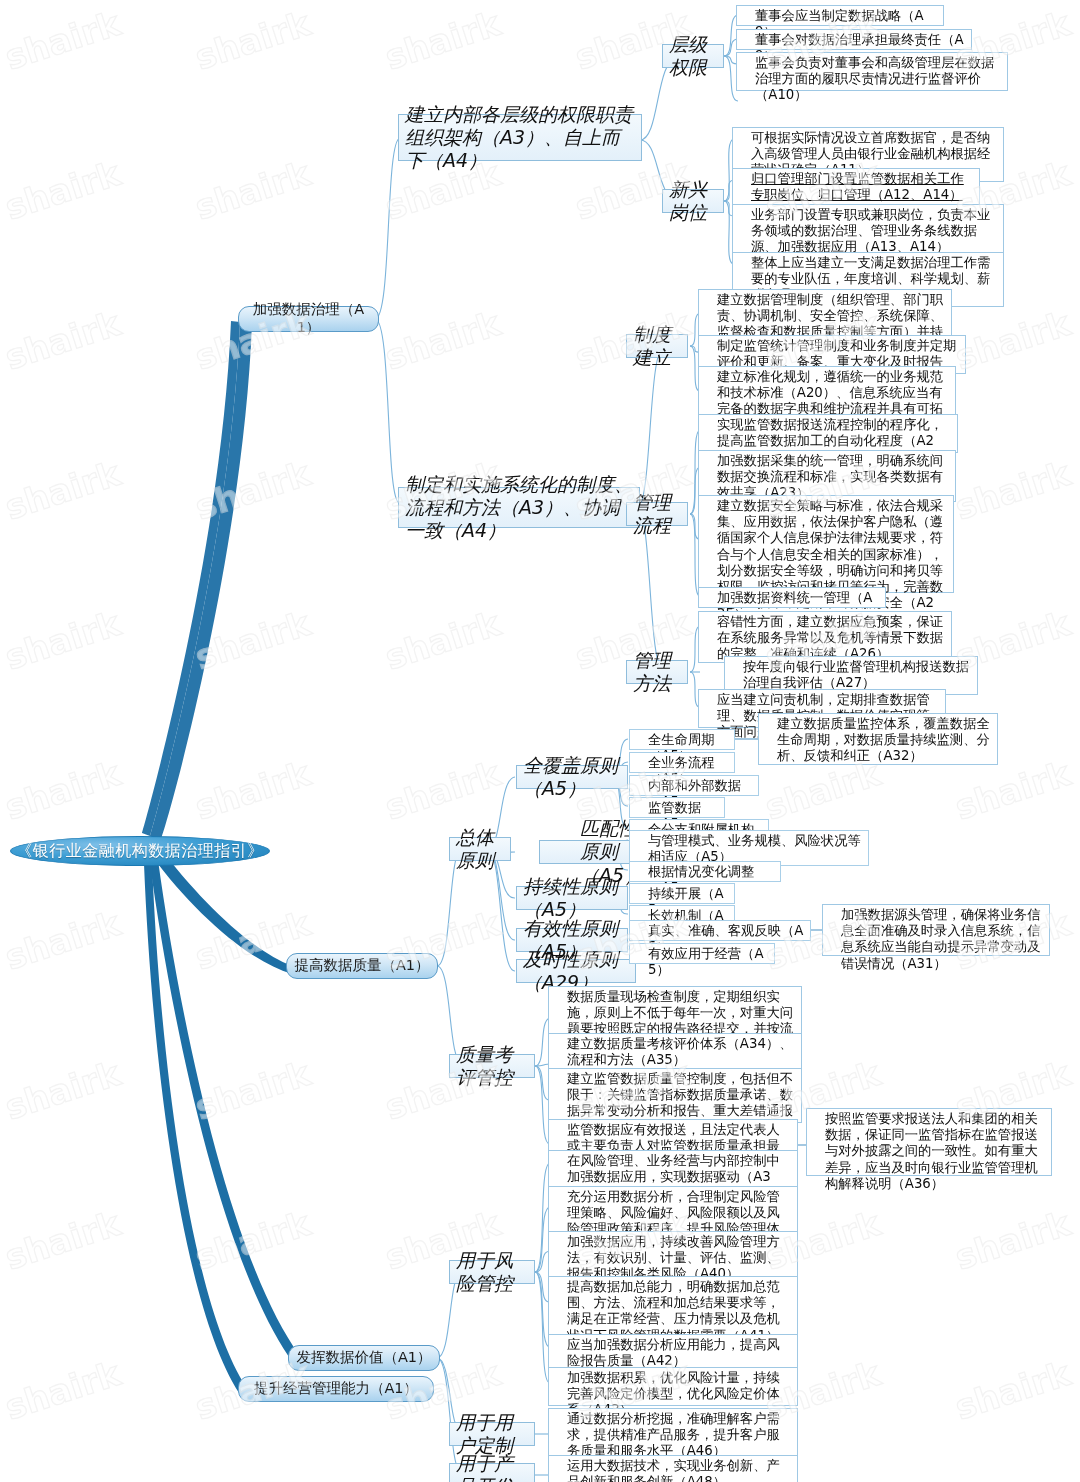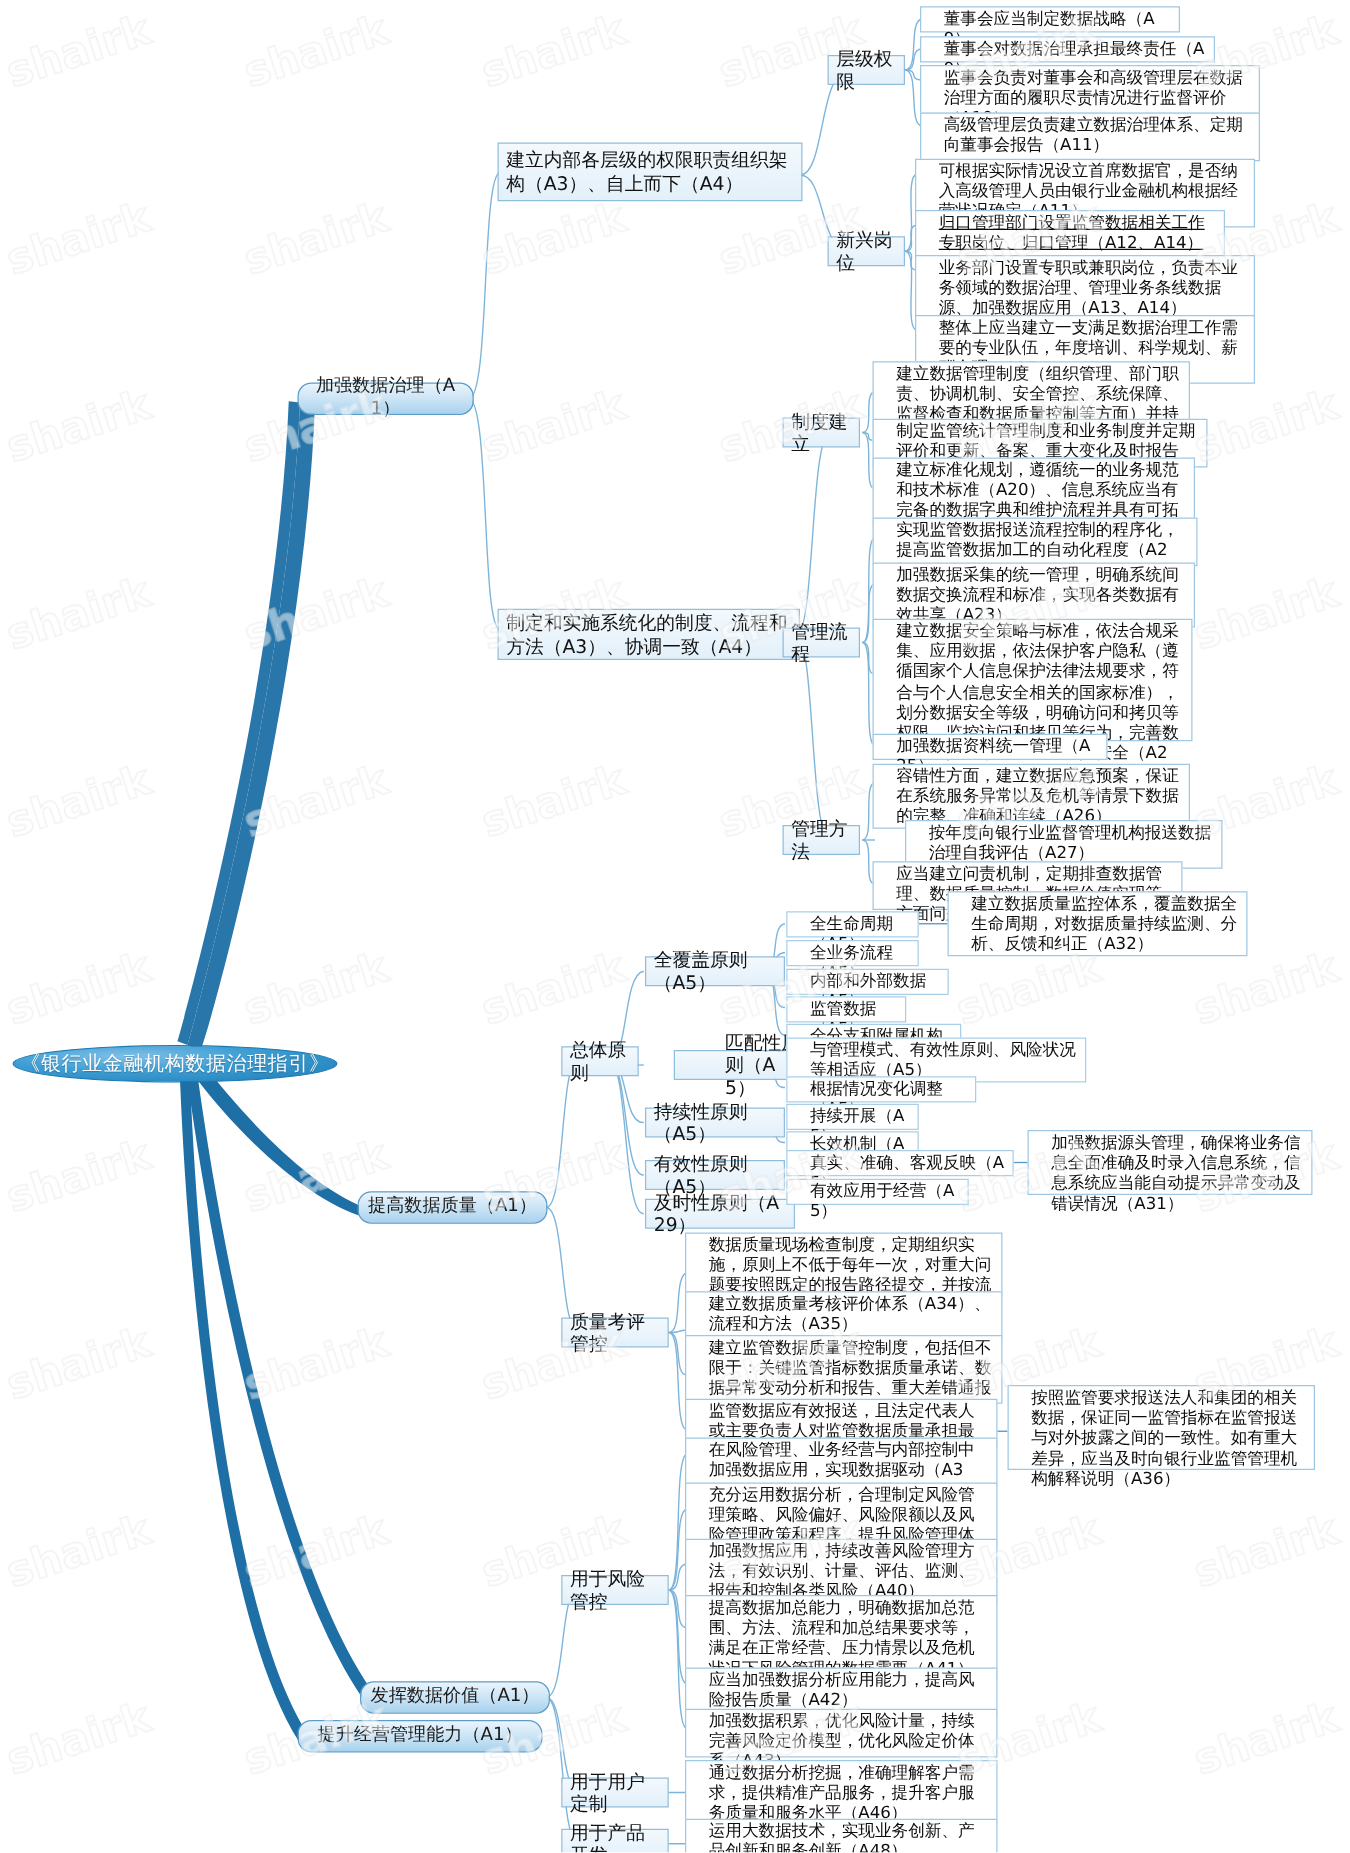--- a/index.html
+++ b/index.html
@@ -60,22 +60,23 @@
     font-size:14.5px;
     text-align:center;
     padding:2px 6px;
   }
   
   .lvl2{
     display:flex;align-items:center;
     border:1px solid #8fbddc;
     background:linear-gradient(180deg,#f3f9fd 0%,#e3f0fa 100%);
     color:#111;
-    font-size:15px;
+    font-size:19px;
     padding:2px 6px;
+    font-style:italic;
   }
   
   .leaf{
     border:1px solid #9fc8e4;
     background:#ffffff;
     color:#0d0d0d;
     font-size:13.3px;
     padding:2px 5px 3px 18px;
   }
   .leaf.sub{
@@ -212,21 +213,20 @@
   <div class="node lvl2" style="left:662px;top:44px;width:62px;height:24px;">层级权限</div>
 
   <div class="node lvl2" style="left:662px;top:189px;width:62px;height:24px;">新兴岗位</div>
 
   <div class="node leaf" style="left:736px;top:5px;width:208px;height:21px;">董事会应当制定数据战略（A9）</div>
 
   <div class="node leaf" style="left:736px;top:29px;width:236px;height:21px;">董事会对数据治理承担最终责任（A9）</div>
 
   <div class="node leaf" style="left:736px;top:52px;width:272px;height:39px;">监事会负责对董事会和高级管理层在数据治理方面的履职尽责情况进行监督评价（A10）</div>
 
-  <div class="node leaf" style="left:736px;top:90px;width:272px;height:39px;">高级管理层负责建立数据治理体系、定期向董事会报告（A11）</div>
 
   <div class="node leaf" style="left:732px;top:127px;width:272px;height:55px;">可根据实际情况设立首席数据官，是否纳入高级管理人员由银行业金融机构根据经营状况确定（A11）</div>
 
   <div class="node leaf" style="left:732px;top:168px;width:248px;height:39px;text-decoration:underline;">归口管理部门设置监管数据相关工作专职岗位、归口管理（A12、A14）</div>
 
   <div class="node leaf" style="left:732px;top:204px;width:272px;height:55px;">业务部门设置专职或兼职岗位，负责本业务领域的数据治理、管理业务条线数据源、加强数据应用（A13、A14）</div>
 
   <div class="node leaf" style="left:732px;top:252px;width:272px;height:55px;">整体上应当建立一支满足数据治理工作需要的专业队伍，年度培训、科学规划、薪酬合理（A15）</div>
 
   <div class="node lvl2" style="left:626px;top:334px;width:62px;height:24px;">制度建立</div>
@@ -274,21 +274,21 @@
   <div class="node leaf sub" style="left:629px;top:752px;width:106px;height:21px;">全业务流程（A5）</div>
 
   <div class="node leaf sub" style="left:629px;top:775px;width:130px;height:21px;">内部和外部数据（A5）</div>
 
   <div class="node leaf sub" style="left:629px;top:797px;width:96px;height:21px;">监管数据（A5）</div>
 
   <div class="node leaf sub" style="left:629px;top:819px;width:140px;height:21px;">全分支和附属机构（A5）</div>
 
   <div class="node leaf" style="left:758px;top:713px;width:240px;height:52px;">建立数据质量监控体系，覆盖数据全生命周期，对数据质量持续监测、分析、反馈和纠正（A32）</div>
 
-  <div class="node leaf sub" style="left:629px;top:830px;width:240px;height:36px;">与管理模式、有效性原则、风险状况等相适应（A5）</div>
+  <div class="node leaf sub" style="left:629px;top:830px;width:240px;height:36px;">与管理模式、业务规模、风险状况等相适应（A5）</div>
 
   <div class="node leaf sub" style="left:629px;top:861px;width:152px;height:21px;">根据情况变化调整（A5）</div>
 
   <div class="node leaf sub" style="left:629px;top:883px;width:106px;height:21px;">持续开展（A5）</div>
 
   <div class="node leaf sub" style="left:629px;top:905px;width:106px;height:21px;">长效机制（A5）</div>
 
   <div class="node leaf sub" style="left:629px;top:920px;width:182px;height:21px;">真实、准确、客观反映（A5）</div>
 
   <div class="node leaf sub" style="left:629px;top:943px;width:146px;height:21px;">有效应用于经营（A5）</div>

